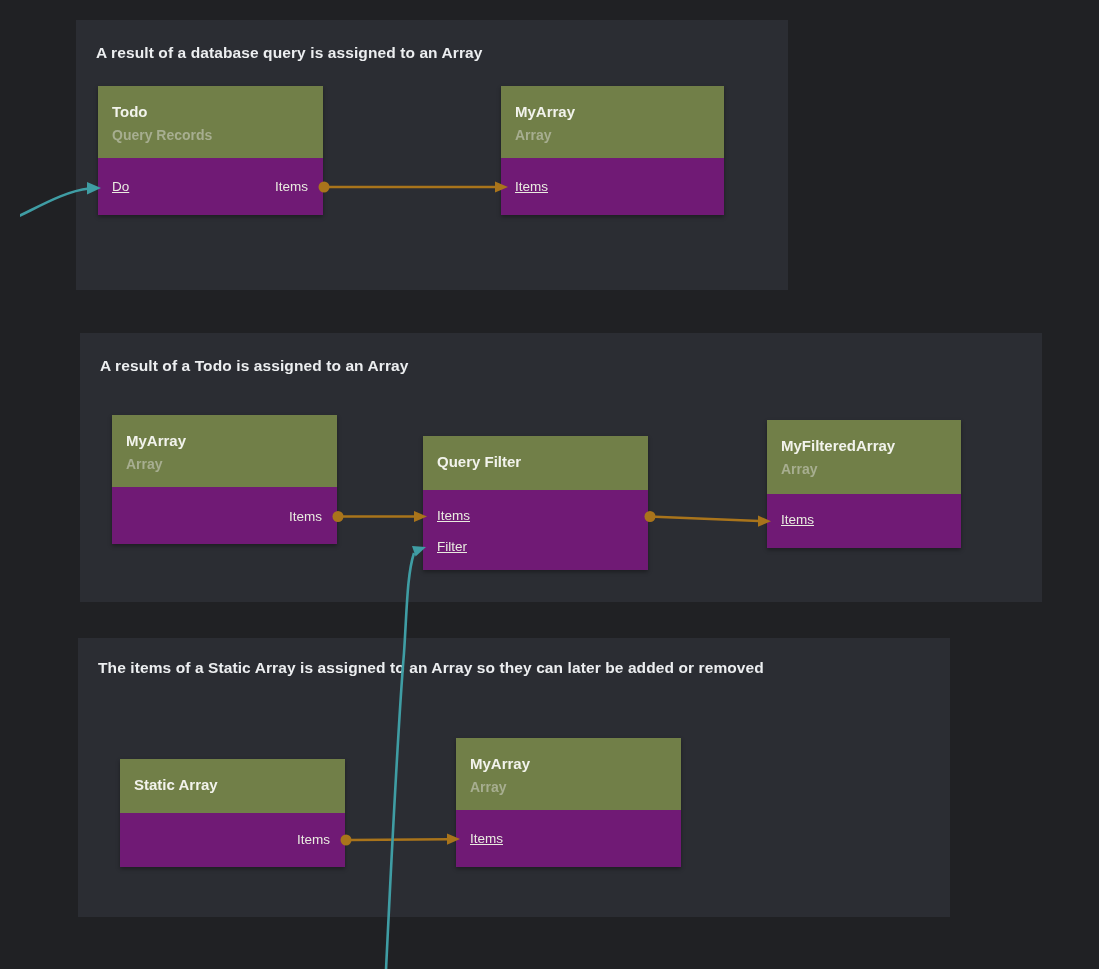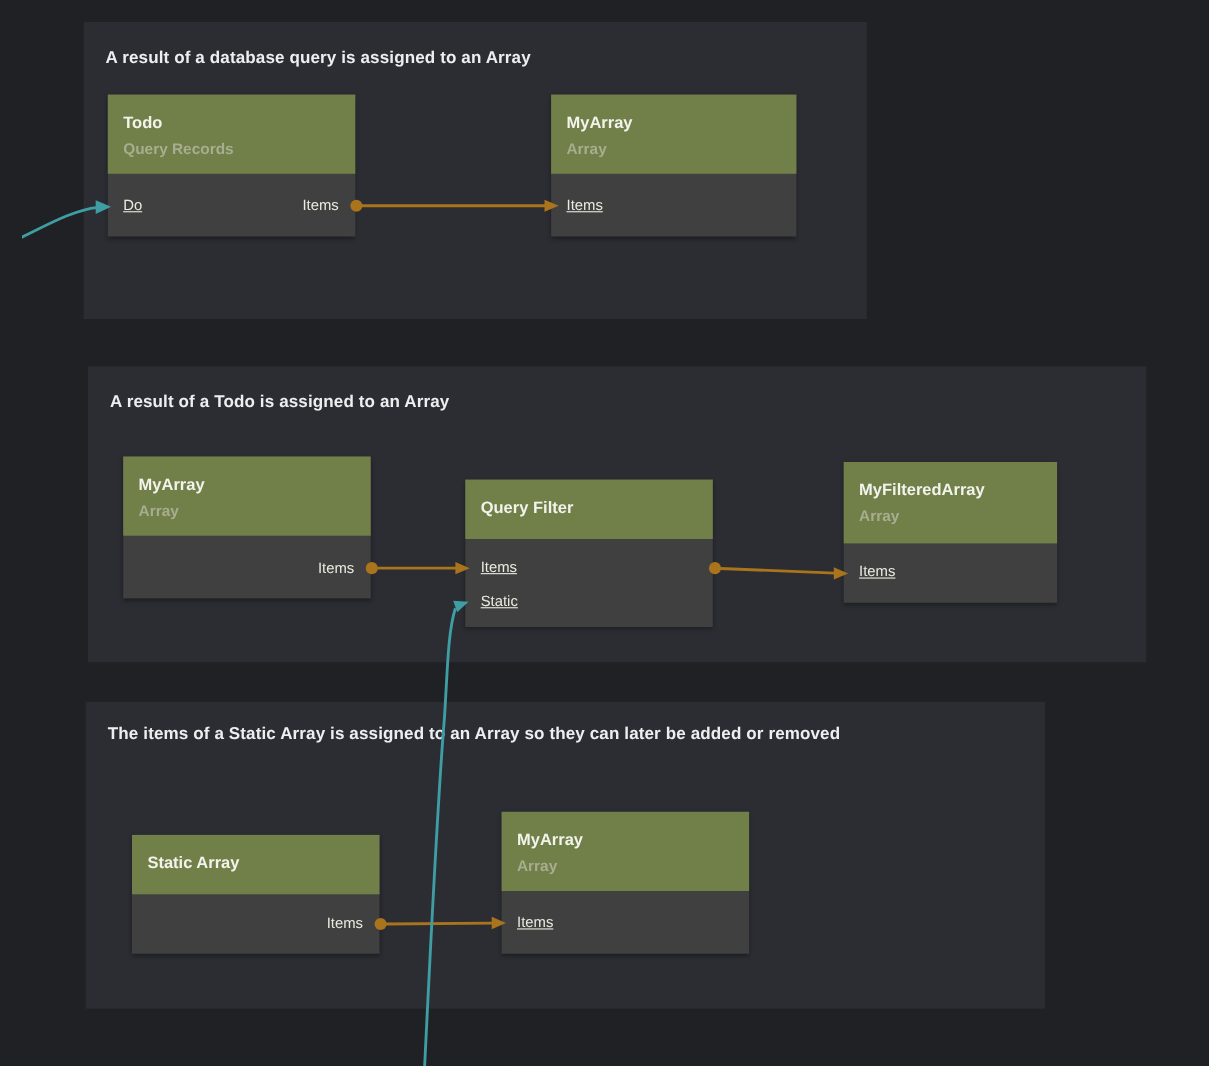--- a/index.html
+++ b/index.html
@@ -22,21 +22,21 @@
     font-size:15.5px;
     font-weight:700;
     color:#eceef0;
     white-space:nowrap;
     letter-spacing:.1px;
   }
 
   
   .node{
     position:absolute;
-    background:#404040;
+    background:#701a75;
     box-shadow:0 2px 4px rgba(0,0,0,.35);
   }
   .node-header{
     position:absolute;left:0;top:0;right:0;
     background:#717f48;
   }
   .node-title{
     position:absolute;left:14px;top:17px;
     font-size:15px;font-weight:700;color:#f2f3ec;
     white-space:nowrap;
@@ -98,21 +98,21 @@
     <div class="node-header" style="height:72px"></div>
     <div class="node-title">MyArray</div>
     <div class="node-subtitle">Array</div>
     <span class="port right" style="top:94px">Items</span>
   </div>
 
   <div class="node" style="left:403px;top:436px;width:225px;height:134px">
     <div class="node-header" style="height:54px"></div>
     <div class="node-title">Query Filter</div>
     <span class="port left" style="top:72px">Items</span>
-    <span class="port left" style="top:103px">Static</span>
+    <span class="port left" style="top:103px">Filter</span>
   </div>
 
   <div class="node" style="left:747px;top:420px;width:194px;height:128px">
     <div class="node-header" style="height:74px"></div>
     <div class="node-title">MyFilteredArray</div>
     <div class="node-subtitle">Array</div>
     <span class="port left" style="top:92px">Items</span>
   </div>
 
   <div class="node" style="left:100px;top:759px;width:225px;height:108px">

